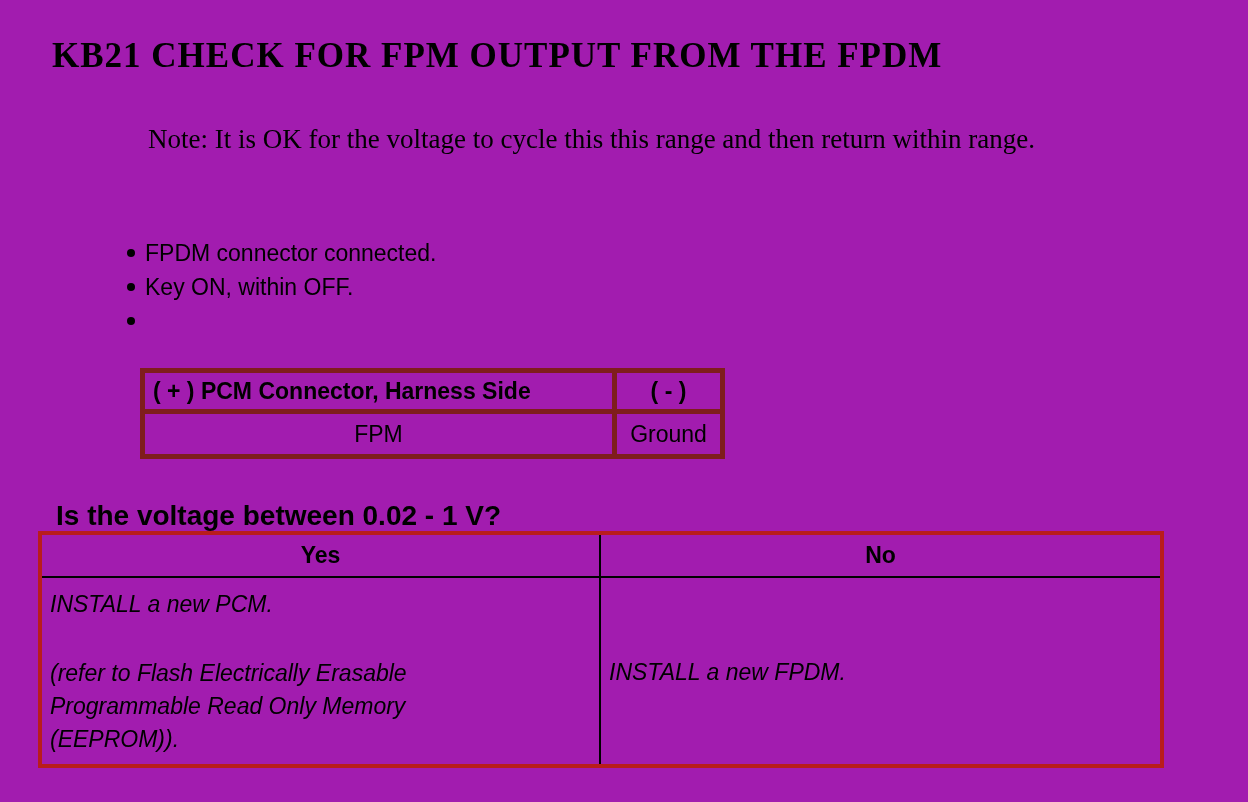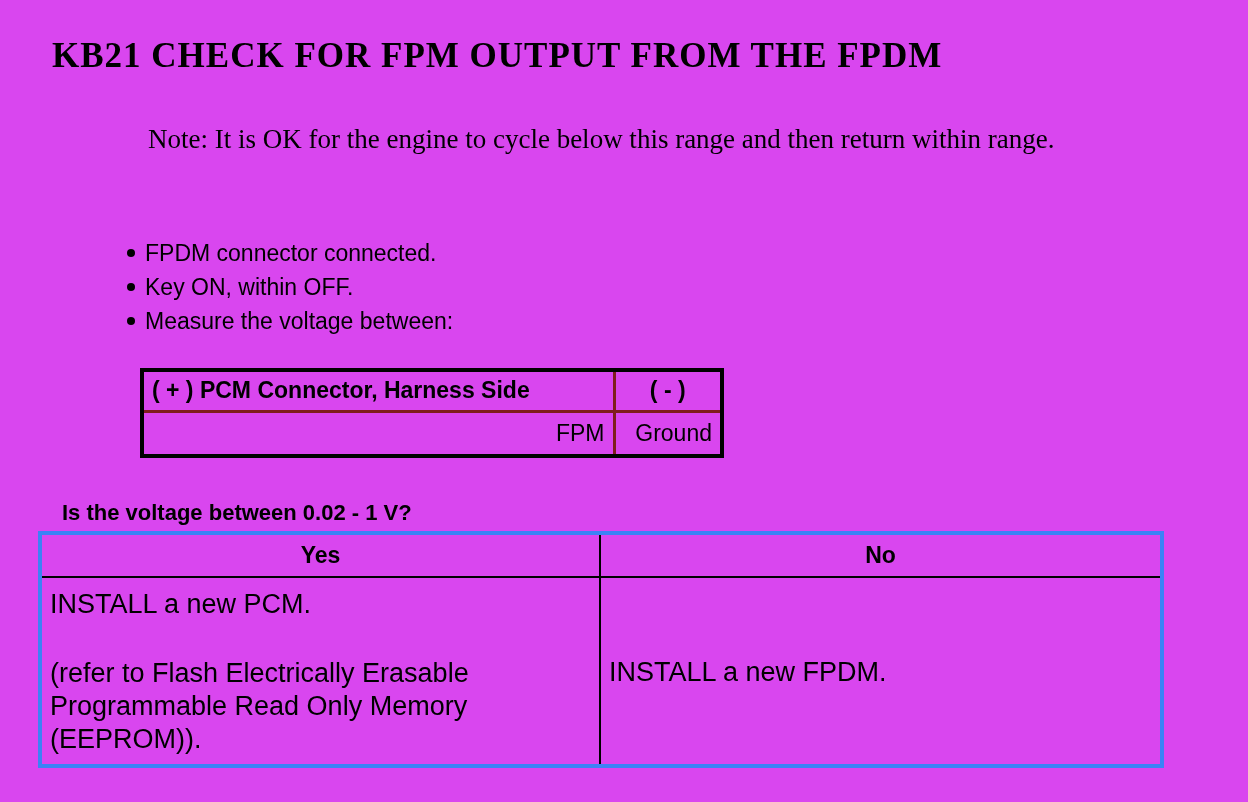--- a/index.html
+++ b/index.html
@@ -1,83 +1,82 @@
 <!DOCTYPE html>
 <html><head>
 <meta charset="utf-8">
 <style>
   * { margin:0; padding:0; box-sizing:border-box; }
   html,body { background:#ffffff; }
   body { width:1248px; height:802px; position:relative; overflow:hidden;
          font-family:"Liberation Sans", sans-serif; color:#000; }
-  .page { position:absolute; inset:0; background:#d946ef; }
+  .page { position:absolute; inset:0; background:#a21caf; }
 
   .doc-title { position:absolute; left:52px; top:36px;
     font-family:"Liberation Serif", serif; font-weight:bold;
     font-size:35px; letter-spacing:1px; white-space:nowrap; }
 
   .note { position:absolute; left:148px; top:119px; width:1050px;
     font-family:"Liberation Serif", serif; font-size:27px; line-height:41px; }
   .note .note-label { font-weight:normal; }
 
   .bullet-list { position:absolute; left:127px; top:236px; list-style:none; }
   .bullet-list li { position:relative; padding-left:18px;
     font-size:23px; line-height:34px; white-space:nowrap; }
   .bullet-list li .dot { position:absolute; left:0; top:13px;
     width:8px; height:8px; border-radius:50%; background:#000; }
 
   table { border-collapse:collapse; }
 
   .meas-table { position:absolute; left:140px; top:368px;
     width:580px; table-layout:fixed; }
   .meas-table { border:4px solid #000; }
-  .meas-table th, .meas-table td { border:3px solid #7f1d1d;
+  .meas-table th, .meas-table td { border:5px solid #7f1d1d;
     font-size:23px; padding:0 8px; overflow:hidden; white-space:nowrap; }
   .meas-table col.c1 { width:472px; }
   .meas-table col.c2 { width:108px; }
   .meas-table th { height:41px; font-weight:bold; text-align:left; }
   .meas-table th.center { text-align:center; padding:0; }
-  .meas-table td { height:45px; font-weight:normal; text-align:right; }
+  .meas-table td { height:45px; font-weight:normal; text-align:center; }
 
-  .question { position:absolute; left:62px; top:500px;
-    font-size:22px; font-weight:bold; white-space:nowrap; }
+  .question { position:absolute; left:56px; top:500px;
+    font-size:28px; font-weight:bold; white-space:nowrap; }
 
   .decision-table { position:absolute; left:38px; top:531px;
-    width:1122px; height:222px; table-layout:fixed; border:4px solid #3b82f6; }
+    width:1122px; height:222px; table-layout:fixed; border:4px solid #b91c1c; }
   .decision-table th, .decision-table td { border:2px solid #000; }
   .decision-table col.c1 { width:560px; }
   .decision-table col.c2 { width:562px; }
   .decision-table th { height:44px; font-size:23px; font-weight:bold; text-align:center; }
-  .decision-table td { font-size:27px; line-height:33px; padding:10px 10px 8px 8px; }
+  .decision-table td { font-size:23px; line-height:33px; padding:10px 10px 8px 8px;font-style:italic; }
   .decision-table td.yes-cell { vertical-align:top; }
   .decision-table td.no-cell  { vertical-align:middle;margin-left:28px; }
   .yes-para2 { margin-top:36px; max-width:450px; }
   .no-text { white-space:nowrap; }
 </style>
 </head>
 <body>
 
 <div class="page">
 
   <h1 class="doc-title">KB21 CHECK FOR FPM OUTPUT FROM THE FPDM</h1>
 
-  <p class="note"><span class="note-label">Note:</span> <span>It is OK for the engine to cycle below this range and then return within range.</span></p>
+  <p class="note"><span class="note-label">Note:</span> <span>It is OK for the voltage to cycle this this range and then return within range.</span></p>
 
   <ul class="bullet-list">
     <li>
       <span class="dot"></span>
       <span>FPDM connector connected.</span>
     </li>
     <li>
       <span class="dot"></span>
       <span>Key ON, within OFF.</span>
     </li>
     <li>
       <span class="dot"></span>
-      <span>Measure the voltage between:</span>
     </li>
   </ul>
 
   <table class="meas-table">
     <colgroup>
         <col class="c1">
         <col class="c2">
       </colgroup>
     <tbody>
         <tr>

